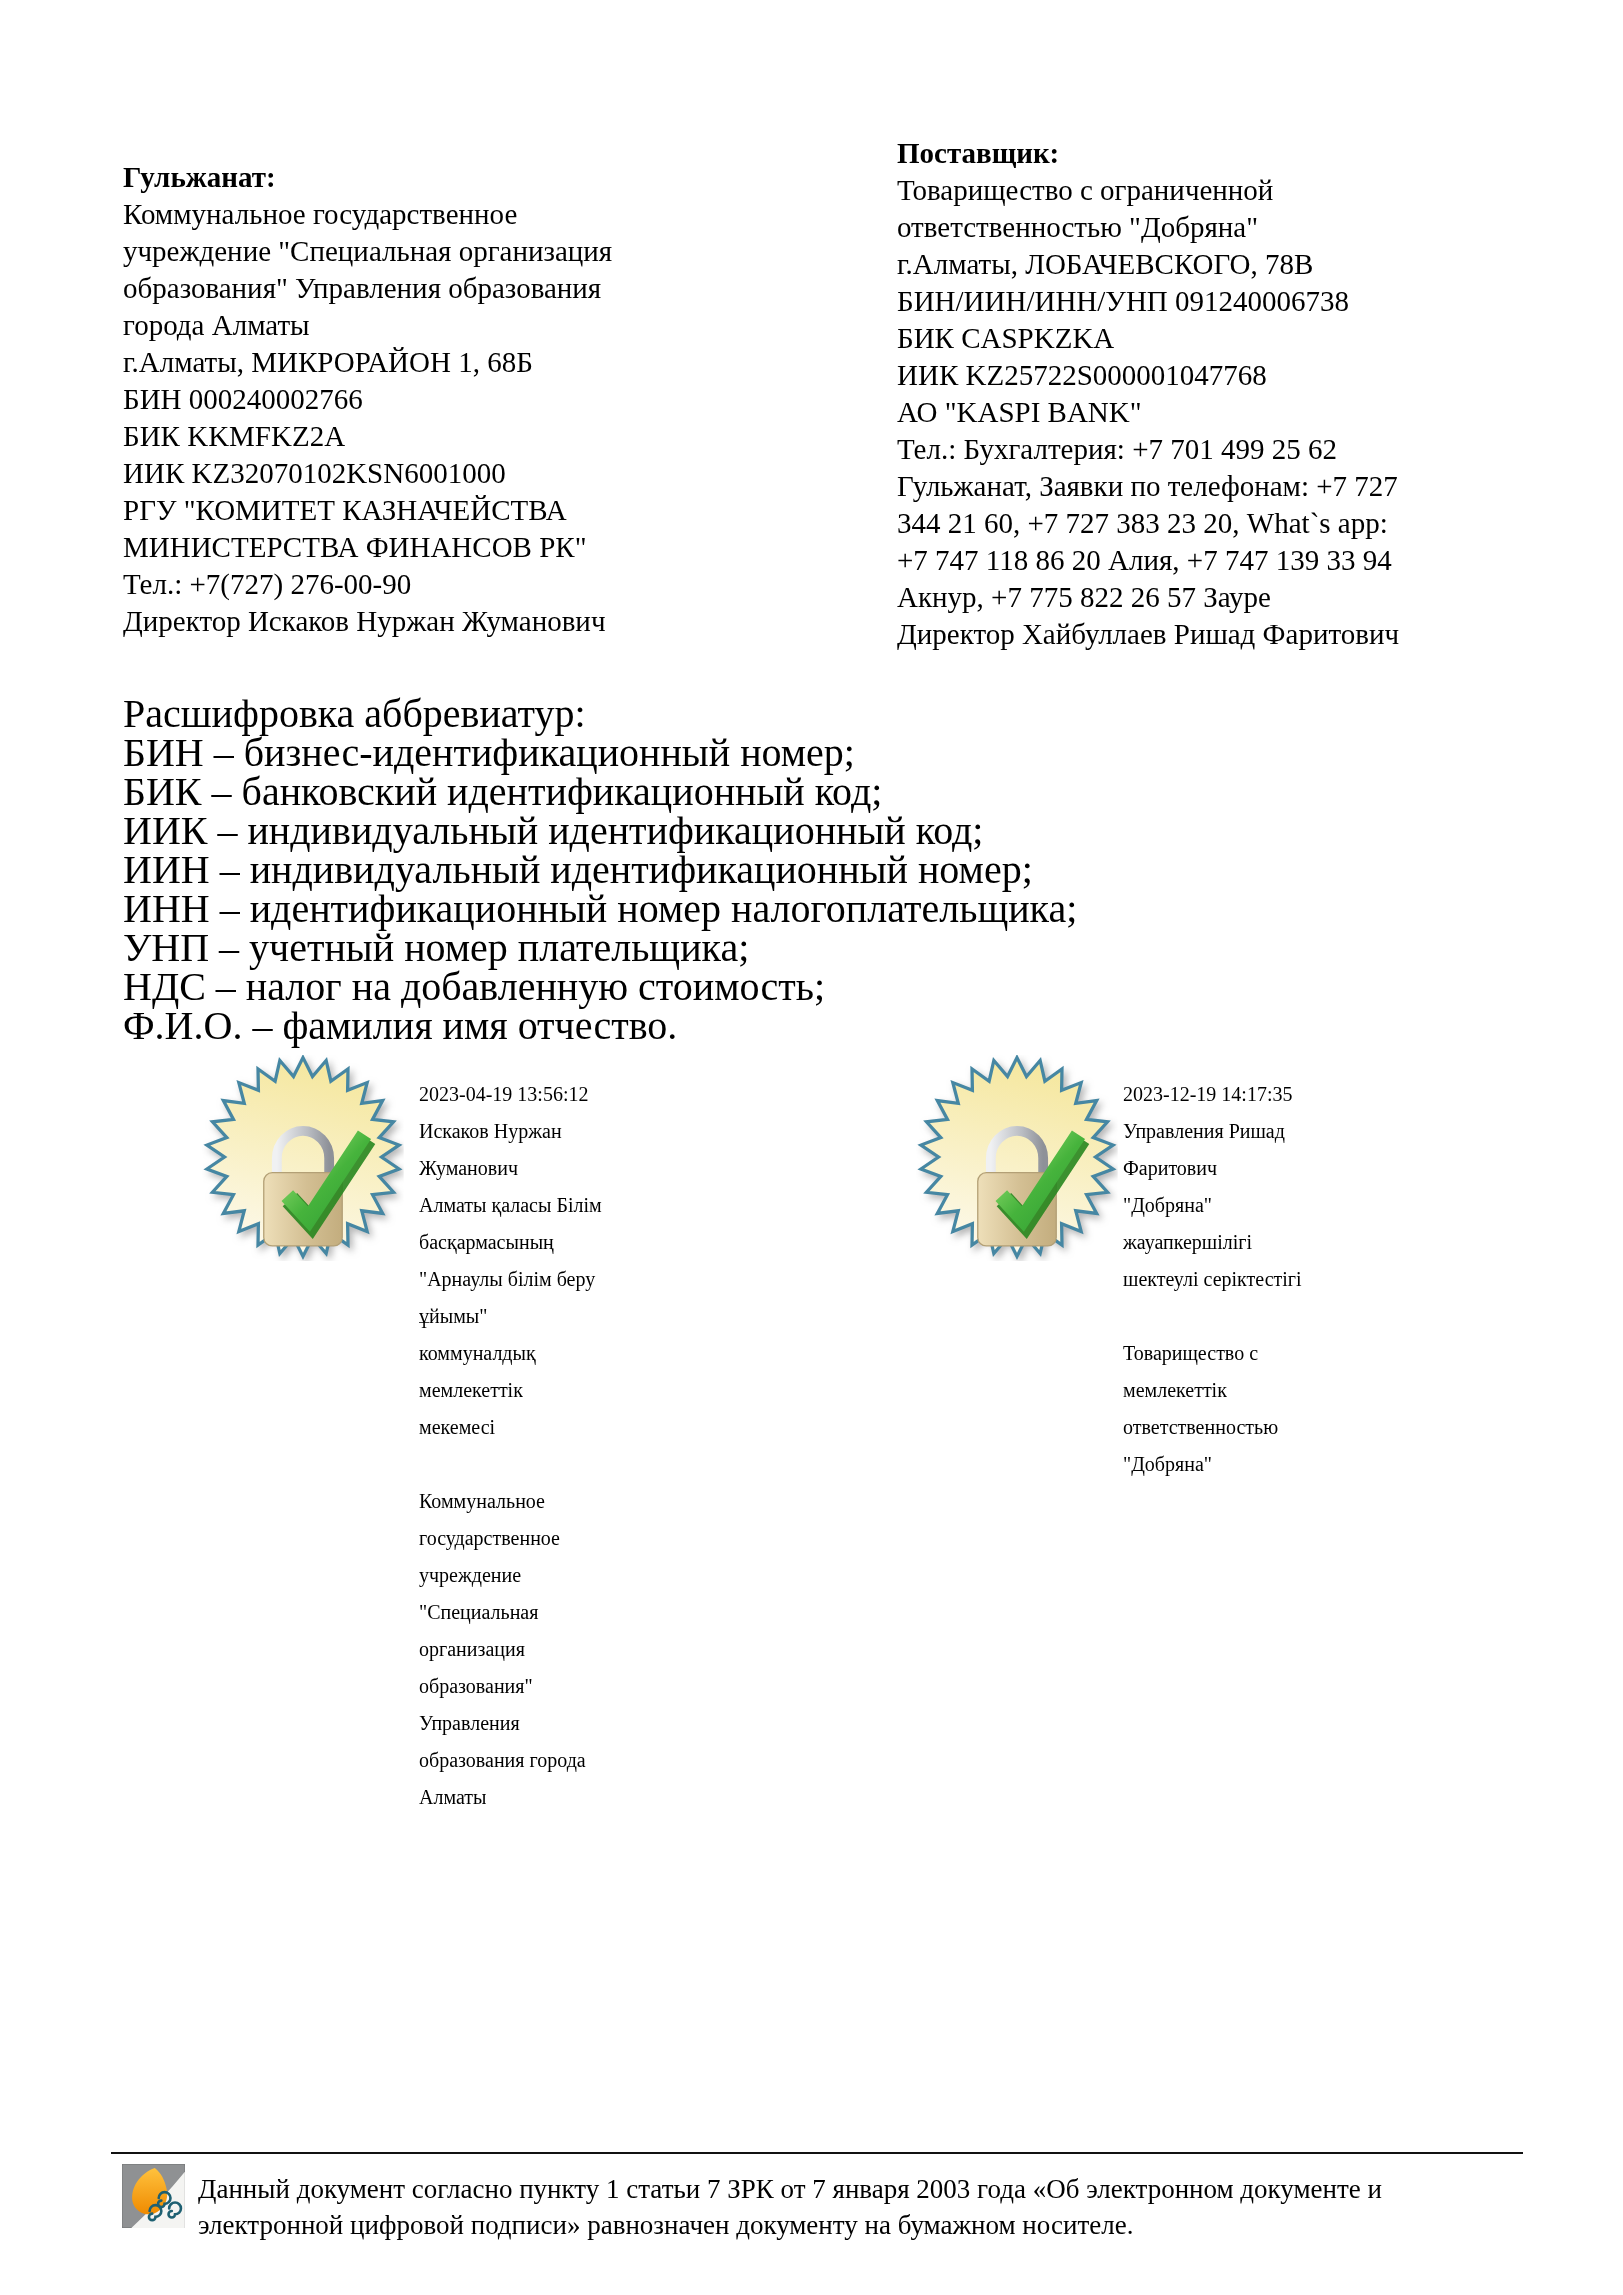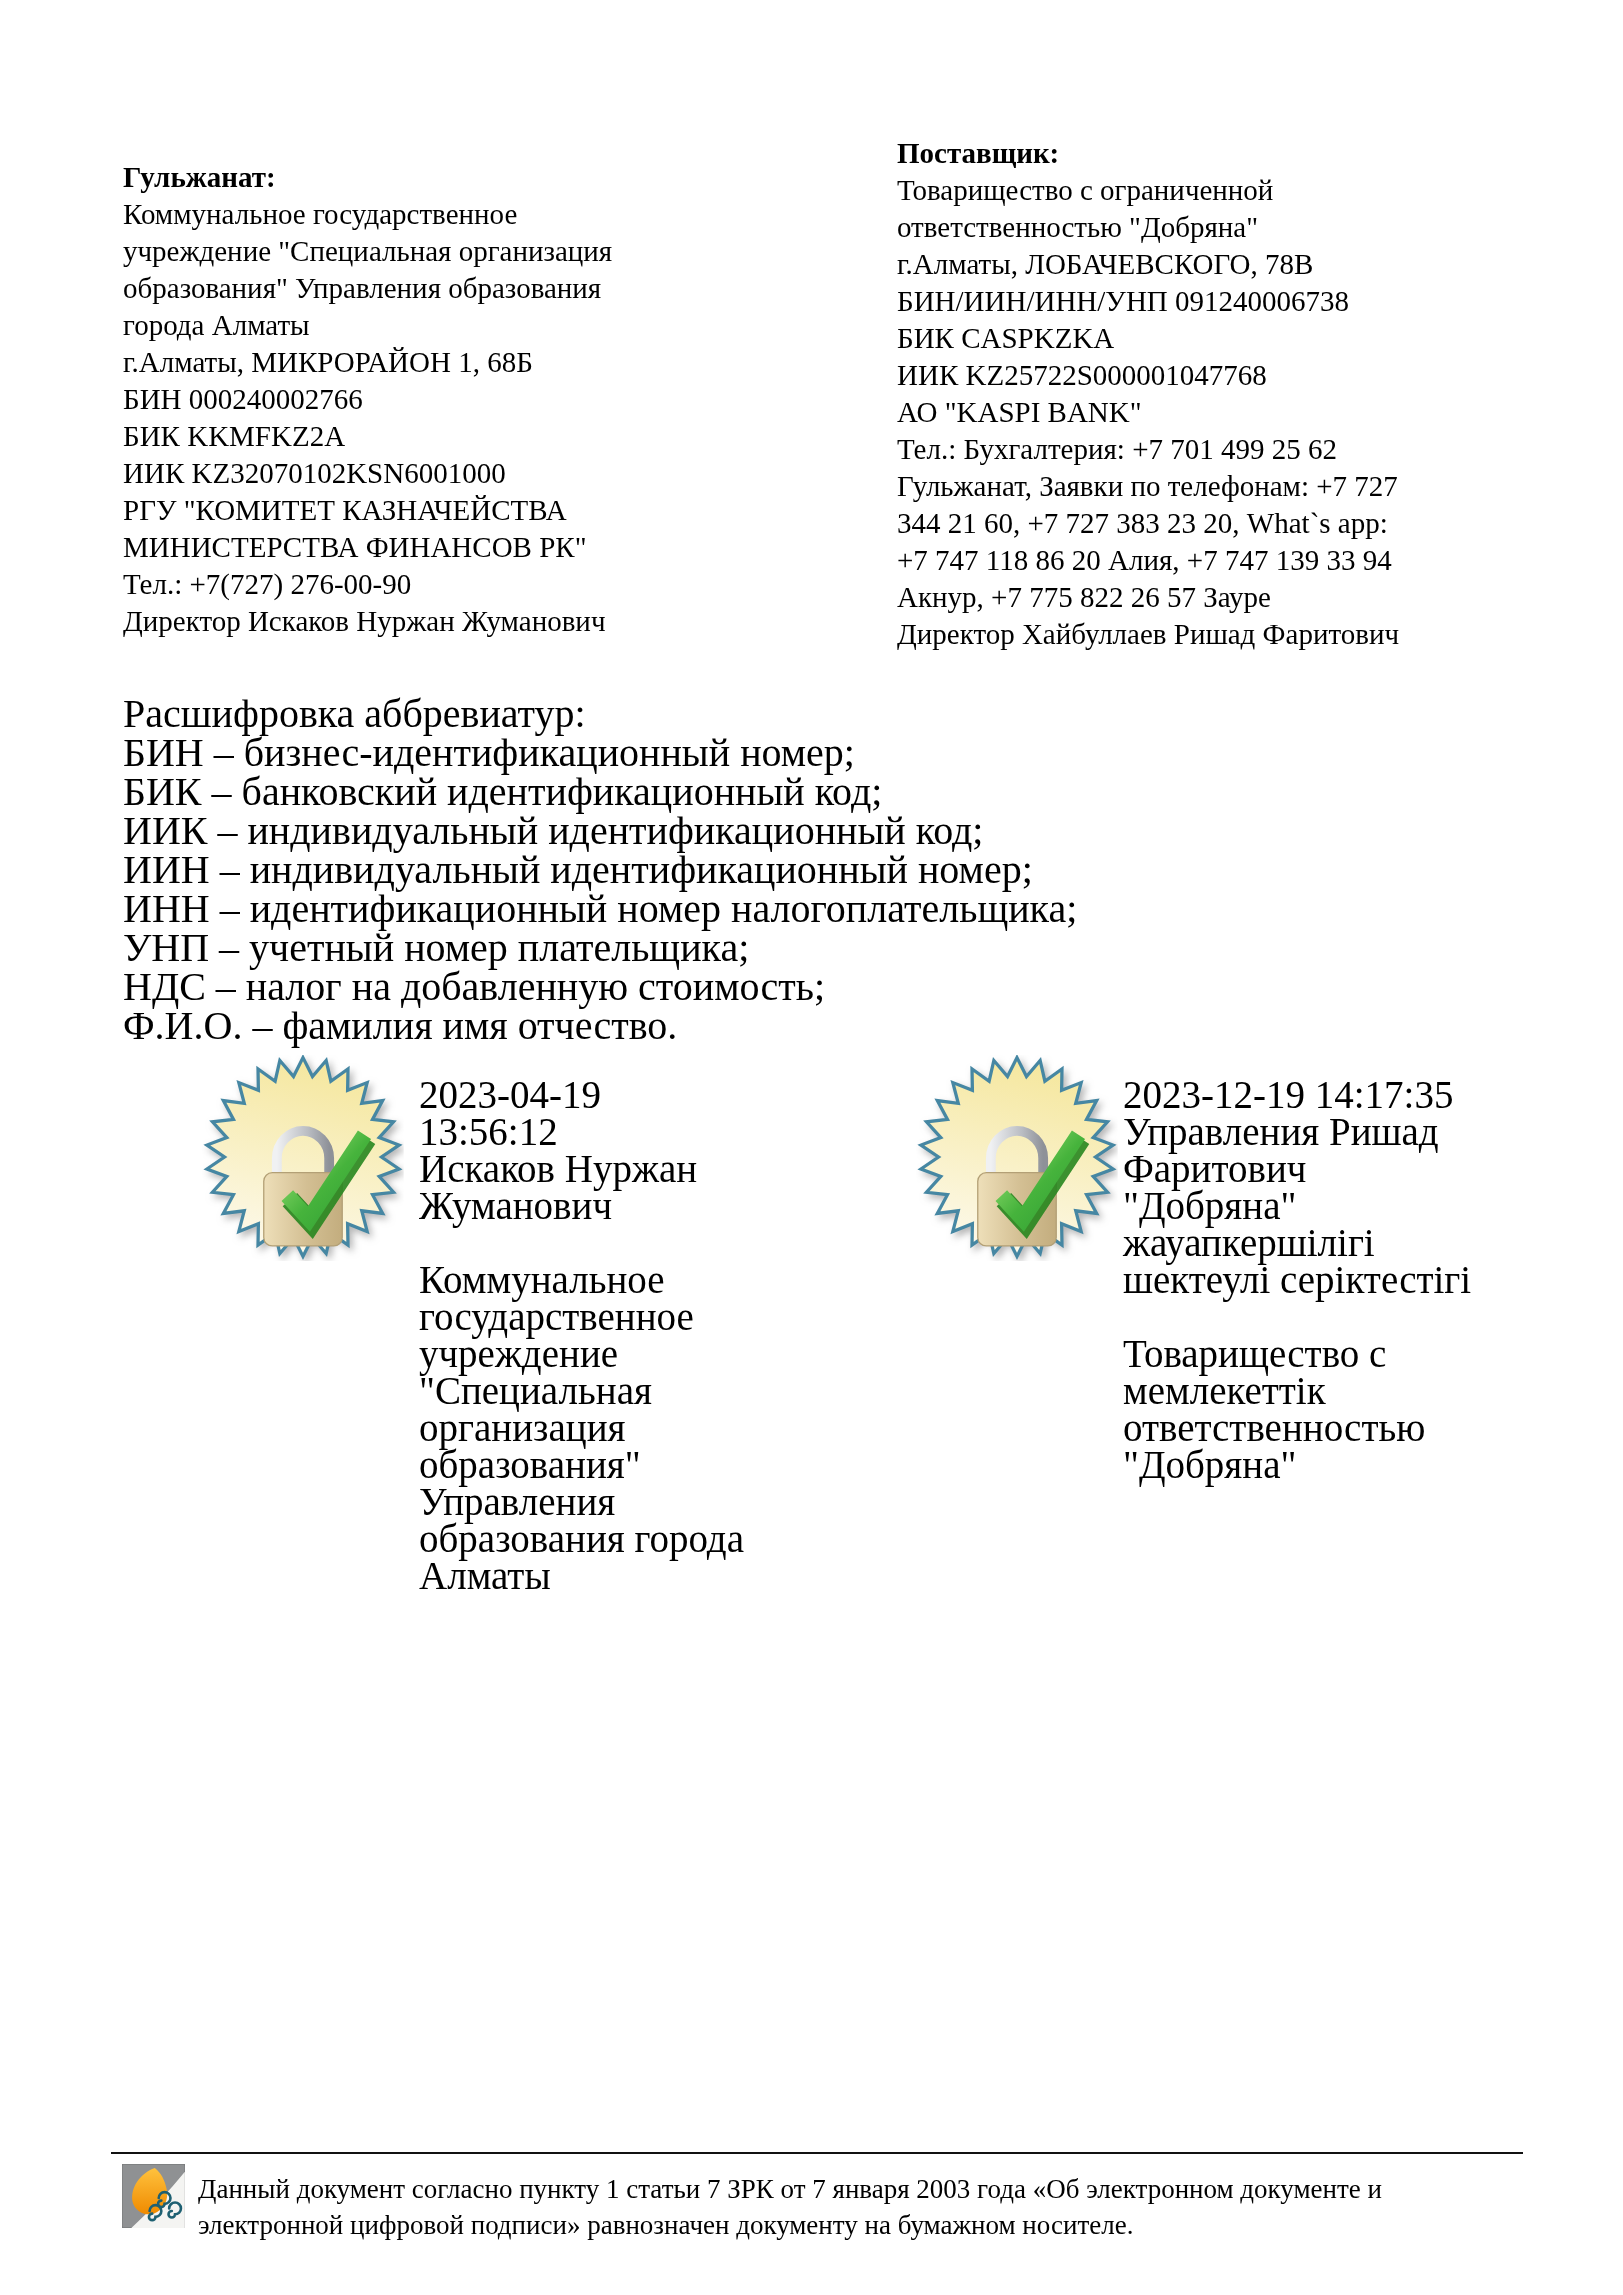--- a/index.html
+++ b/index.html
@@ -15,21 +15,21 @@
   .doc-text { white-space:pre-line; }
 
   .party-col { font-size:29px; line-height:37px; }
   .party-heading { font-weight:bold; }
 
   #customer-block { left:123px; top:159px; width:687px; }
   #supplier-block { left:897px; top:135px; width:674px; }
 
   #abbr-block { left:123px; top:694px; width:982px; font-size:40px; line-height:39px; }
 
-  .sig-text { font-size:39px; line-height:37px; width:327px; }
+  .sig-text { font-size:20px; line-height:37px; width:327px; }
   .sig-org-ru { margin-top:37px; }
 
   #sig1-text { left:419px;  top:1076px; }
   #sig2-text { left:1123px; top:1076px; width:353px; }
 
   .seal { width:202px; height:206px; }
   #sig1-seal { left:202px;  top:1055px; }
   #sig2-seal { left:916px; top:1055px; }
   .seal-star { filter:drop-shadow(5px 6px 6px rgba(110,110,110,0.5)); }
 
@@ -136,20 +136,27 @@
 Ф.И.О. – фамилия имя отчество.</div>
 </div>
 
 <svg class="abs seal" id="sig1-seal" viewBox="0 0 308 315">
   <use href="#sealSym"></use>
 </svg>
 <div class="abs sig-text" id="sig1-text">
   <div>2023-04-19 13:56:12</div>
   <div class="doc-text">Искаков Нуржан
 Жуманович</div>
+  <div class="doc-text">Алматы қаласы Білім
+басқармасының
+"Арнаулы білім беру
+ұйымы"
+коммуналдық
+мемлекеттік
+мекемесі</div>
   <div class="doc-text sig-org-ru">Коммунальное
 государственное
 учреждение
 "Специальная
 организация
 образования"
 Управления
 образования города
 Алматы</div>
 </div>

